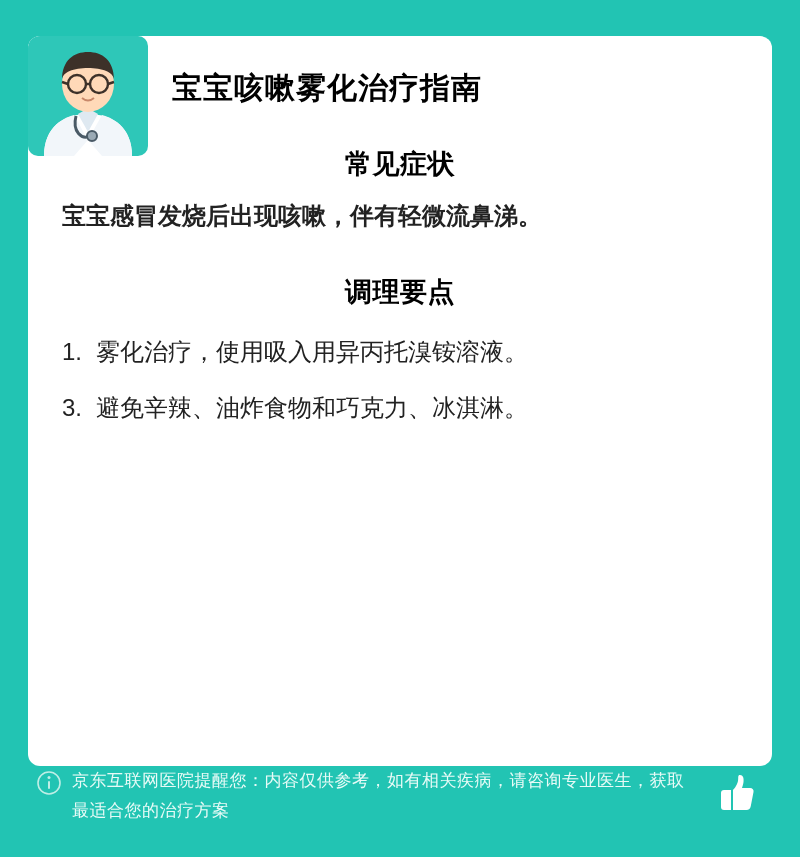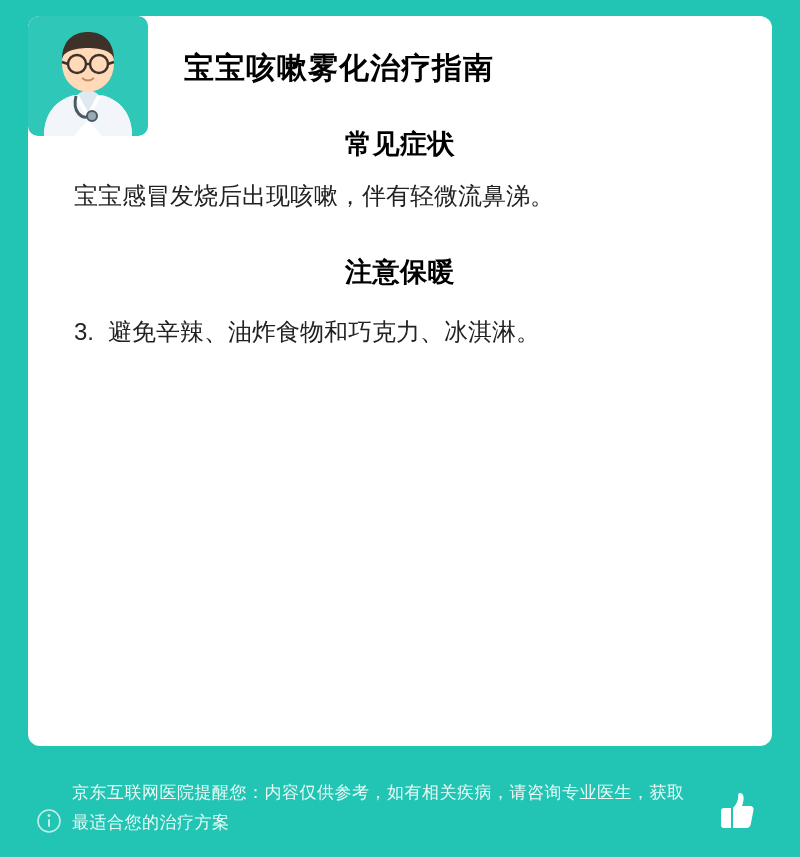--- a/index.html
+++ b/index.html
@@ -16,27 +16,27 @@
   .page {
     position: relative;
     width: 800px;
     height: 857px;
     background: #22c4b3;
     box-sizing: border-box;
   }
   .card {
     position: absolute;
     left: 28px;
-    top: 16px;
+    top: 36px;
     width: 744px;
     height: 730px;
     background: #ffffff;
     border-radius: 12px;
     box-sizing: border-box;
-    padding: 0 46px;
+    padding: 0 34px;
     overflow: hidden;
   }
   .doctor-icon {
     position: absolute;
     left: 0px;
     top: 0px;
     width: 120px;
     height: 120px;
     pointer-events: none;
   }
@@ -61,21 +61,21 @@
     color: #000000;
     line-height: 44px;
     letter-spacing: 0.5px;
     text-align: center;
   }
   p.section-text {
     margin: 0;
     font-size: 24px;
     color: #222222;
     line-height: 48px;
-    font-weight: normal;
+    font-weight: bold;
   }
   ol.tips {
     margin: 10px 0 0 0;
     padding: 0;
     list-style: none;
     counter-reset: tipcounter;
   }
   ol.tips li {
     font-size: 24px;
     color: #222222;
@@ -87,21 +87,21 @@
     min-width: 34px;
   }
   .footer {
     position: absolute;
     left: 28px;
     top: 766px;
     width: 744px;
     height: 72px;
     box-sizing: border-box;
     display: flex;
-    align-items: flex-end;
+    align-items: flex-start;
     padding: 0 10px 0 4px;
   }
   .footer-icon {
     flex: 0 0 auto;
     width: 34px;
     height: 34px;
     margin-right: 6px;
     display: flex;
     align-items: center;
     justify-content: center;
@@ -158,22 +158,25 @@
 
     <div class="section">
       <h2 class="section-heading">常见症状</h2>
       <p class="section-text">宝宝感冒发烧后出现咳嗽，伴有轻微流鼻涕。</p>
     </div>
 
     <div class="section">
     </div>
 
     <div class="section">
-      <h2 class="section-heading">注意保暖</h2>
+      <h2 class="section-heading">调理要点</h2>
       <ol class="tips">
+        <li>
+          <span class="num">1.</span><span>雾化治疗，使用吸入用异丙托溴铵溶液。</span>
+        </li>
         <li>
           <span class="num">3.</span><span>避免辛辣、油炸食物和巧克力、冰淇淋。</span>
         </li>
       </ol>
     </div>
 
   </div>
 
   <div class="footer">
     <span class="footer-icon">

